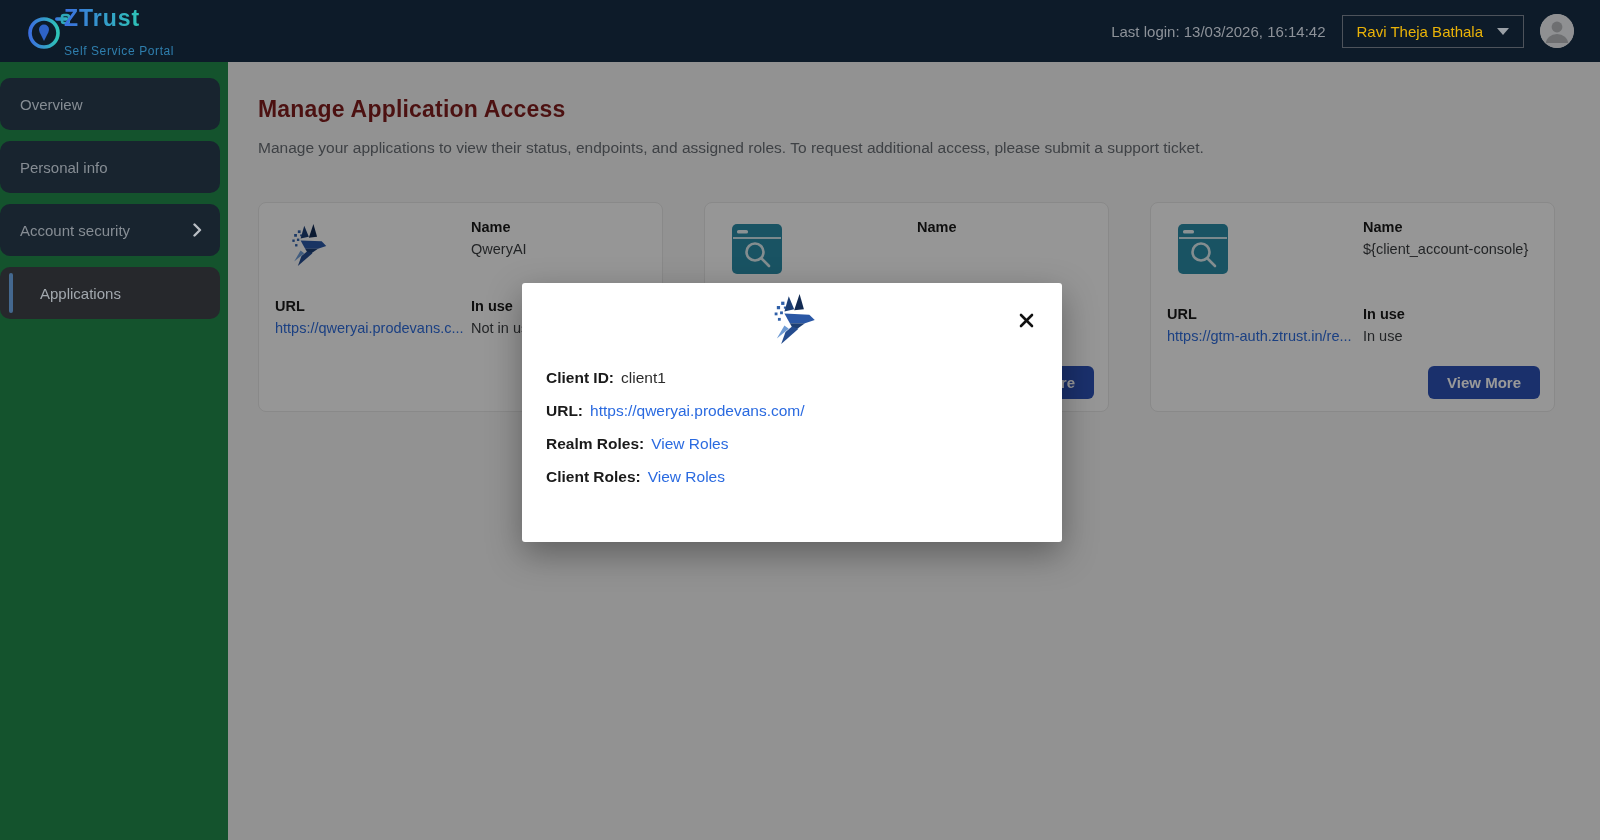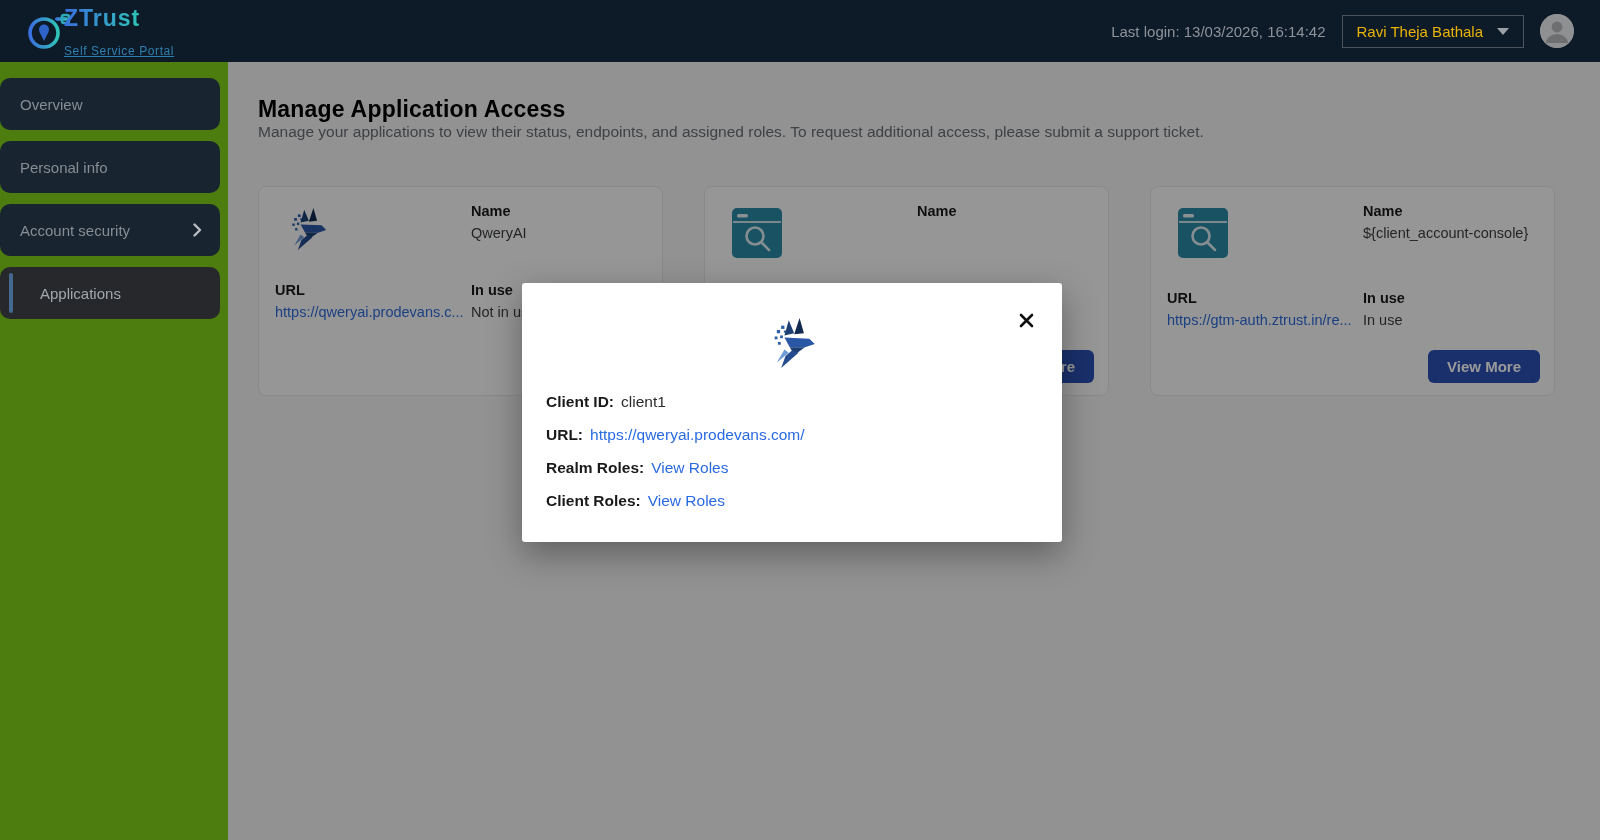--- a/index.html
+++ b/index.html
@@ -18,57 +18,57 @@
   .user-dropdown { display:flex; align-items:center; gap:14px;
                    border:1px solid #4d535b; padding:7px 14px; min-width:172px;
                    color:#eab308; font-size:15px; cursor:pointer; }
   .caret-down { width:0; height:0; border-left:6px solid transparent;
                 border-right:6px solid transparent; border-top:7px solid #9aa0a6; }
   .avatar { width:34px; height:34px; border-radius:50%; background:#8f9092;
             display:flex; align-items:center; justify-content:center; overflow:hidden; }
 
   
   .sidebar { position:absolute; left:0; top:62px; width:228px; bottom:0;
-             background:#4d7c0f; padding-top:16px; z-index:10; }
+             background:#14532d; padding-top:16px; z-index:10; }
   .side-item { position:relative; width:220px; height:52px; margin:0 8px 11px 0;
                background:#18242f; border-radius:10px; display:flex;
                align-items:center; padding:0 18px 0 20px; cursor:pointer;
                color:#868d94; font-size:15px; justify-content:space-between; }
   .side-item.active { background:#26282c; color:#a2a8ae; }
   .side-item.active::before { content:""; position:absolute; left:9px; top:6px;
                bottom:6px; width:4px; border-radius:2px; background:#44688f; }
   .side-item.active .side-label { margin-left:20px; }
   .chev { display:block; }
 
   
   .main { position:absolute; left:228px; top:62px; right:0; bottom:0;
           background:#f4f4f4; padding:34px 30px 0 30px; }
-  .page-title { font-size:23px; font-weight:bold; color:#000000; letter-spacing:.2px; }
-  .page-subtitle { margin-top:0; font-size:15.5px; color:#686d73; }
+  .page-title { font-size:23px; font-weight:bold; color:#7f1d1d; letter-spacing:.2px; }
+  .page-subtitle { margin-top:16px; font-size:15.5px; color:#686d73; }
 
   .cards-row { display:flex; gap:41px; margin-top:45px; }
   .app-card { position:relative; width:405px; height:210px; background:#fbfbfb;
               border:1px solid #e4e4e4; border-radius:8px; padding:16px; }
   .card-grid { display:grid; grid-template-columns:196px 1fr; row-gap:27px; }
   .icon-cell { padding-left:10px; padding-top:4px; }
   .field-label { font-size:14.5px; font-weight:bold; color:#1a1a1a; }
   .field-value { margin-top:6px; font-size:14.5px; color:#3a3d40; }
   .field-link { margin-top:6px; font-size:14.5px; color:#2e6bd9; cursor:pointer;
                 text-decoration:none; display:inline-block; }
   .view-more-btn { position:absolute; right:14px; bottom:12px; background:#2c50b4;
                    color:#ffffff; font-size:15px; font-weight:bold; border:none;
                    border-radius:6px; padding:8px 19px; cursor:pointer;
                    font-family:"Liberation Sans", sans-serif; }
 
   
   .backdrop { position:absolute; left:228px; top:62px; right:0; bottom:0;
               background:rgba(0,0,0,0.40); z-index:50; }
   .modal { position:absolute; left:522px; top:283px; width:540px; height:259px;
            background:#ffffff; border-radius:3px; z-index:60;
-           box-shadow:0 12px 34px rgba(0,0,0,0.35); padding:32px 24px; }
+           box-shadow:0 12px 34px rgba(0,0,0,0.35); padding:8px 24px; }
   .modal-logo-wrap { display:flex; justify-content:center; margin-top:2px; }
   .modal-close { position:absolute; top:30px; right:28px; background:none;
                  border:none; cursor:pointer; line-height:0; }
   .modal-rows { margin-top:24px; }
   .modal-row { font-size:15.5px; margin-bottom:15px; color:#1a1a1a; }
   .modal-row .lbl { font-weight:bold; margin-right:7px; }
   .modal-row .val { color:#2b2b2b; }
   .modal-link { color:#2a6ae0; cursor:pointer; text-decoration:none; }
 
   .hidden-defs { position:absolute; width:0; height:0; overflow:hidden; }
@@ -114,21 +114,21 @@
         <circle cx="20" cy="22.5" r="5" fill="#2e63c8"></circle>
         <polygon points="15.5,25 24.5,25 20,34" fill="#2e63c8"></polygon>
         <rect x="31" y="10.2" width="13" height="3.6" rx="1.8" fill="url(#brandGrad)"></rect>
         <rect x="38" y="8" width="7" height="8" rx="2" fill="none" stroke="#2ea8b8" stroke-width="2.6"></rect>
       </svg>
     </span>
     <div class="brand-text-block">
       <svg width="118" height="26" viewBox="0 0 118 26">
         <text x="0" y="21" font-family="Liberation Sans, sans-serif" font-size="23" font-weight="bold" fill="url(#brandGrad)" letter-spacing="1" aria-label="ZTrust">ZTrust</text>
       </svg>
-      <span style="color:#2f7fae; font-size:12px; letter-spacing:.6px; margin-top:13px;text-decoration:underline;">Self Service Portal</span>
+      <span style="color:#2f7fae; font-size:12px; letter-spacing:.6px; margin-top:13px;">Self Service Portal</span>
     </div>
   </div>
   <div class="header-right">
     <span class="last-login">Last login: 13/03/2026, 16:14:42</span>
     <div class="user-dropdown">
       <span>Ravi Theja Bathala</span>
       <span class="caret-down"></span>
     </div>
     <div class="avatar">
       <svg width="34" height="34" viewBox="0 0 34 34">

